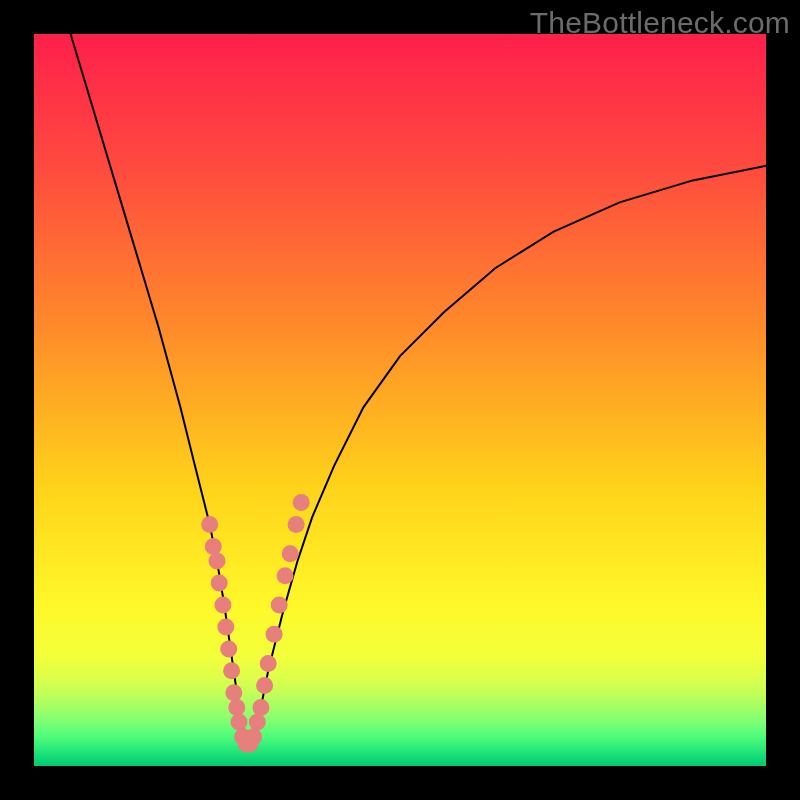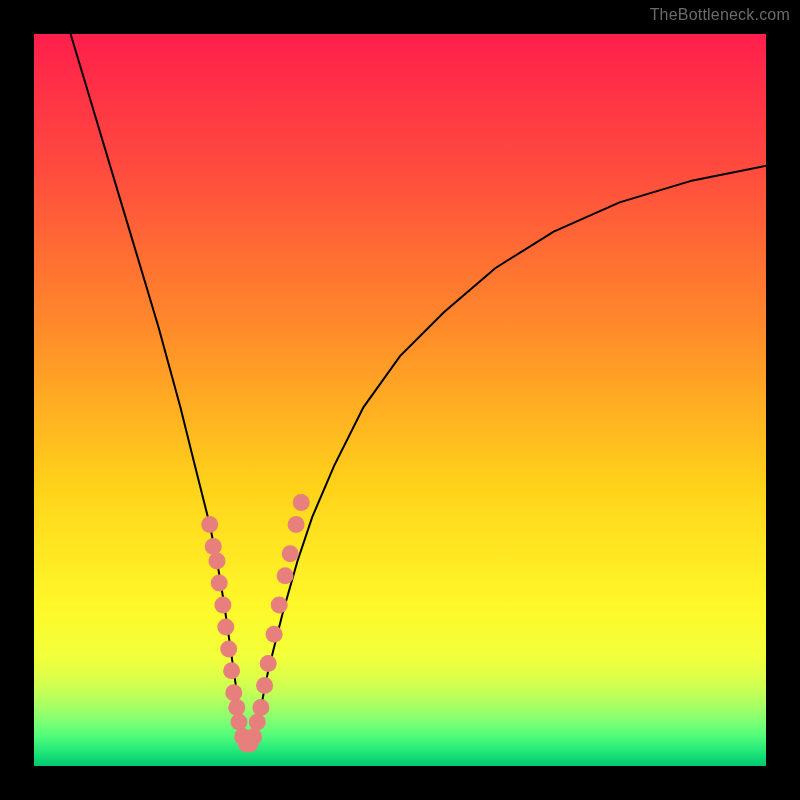--- a/index.html
+++ b/index.html
@@ -29,21 +29,21 @@
   }
   .grad {
     position: absolute;
     left: 0; top: 0; right: 0; bottom: 0;
   }
   .watermark {
     position: absolute;
     top: 6px;
     right: 10px;
     color: #6b6b6b;
-    font-size: 16px;
+    font-size: 30px;
     font-weight: 500;
     letter-spacing: 0.2px;
   }
   svg.curve {
     position: absolute;
     left: 0; top: 0;
     width: 732px;
     height: 732px;
     overflow: visible;
   }

